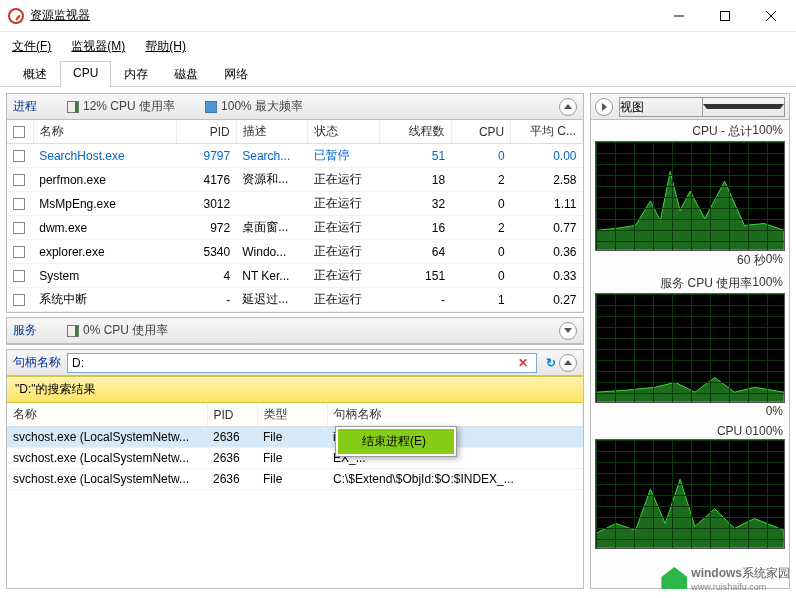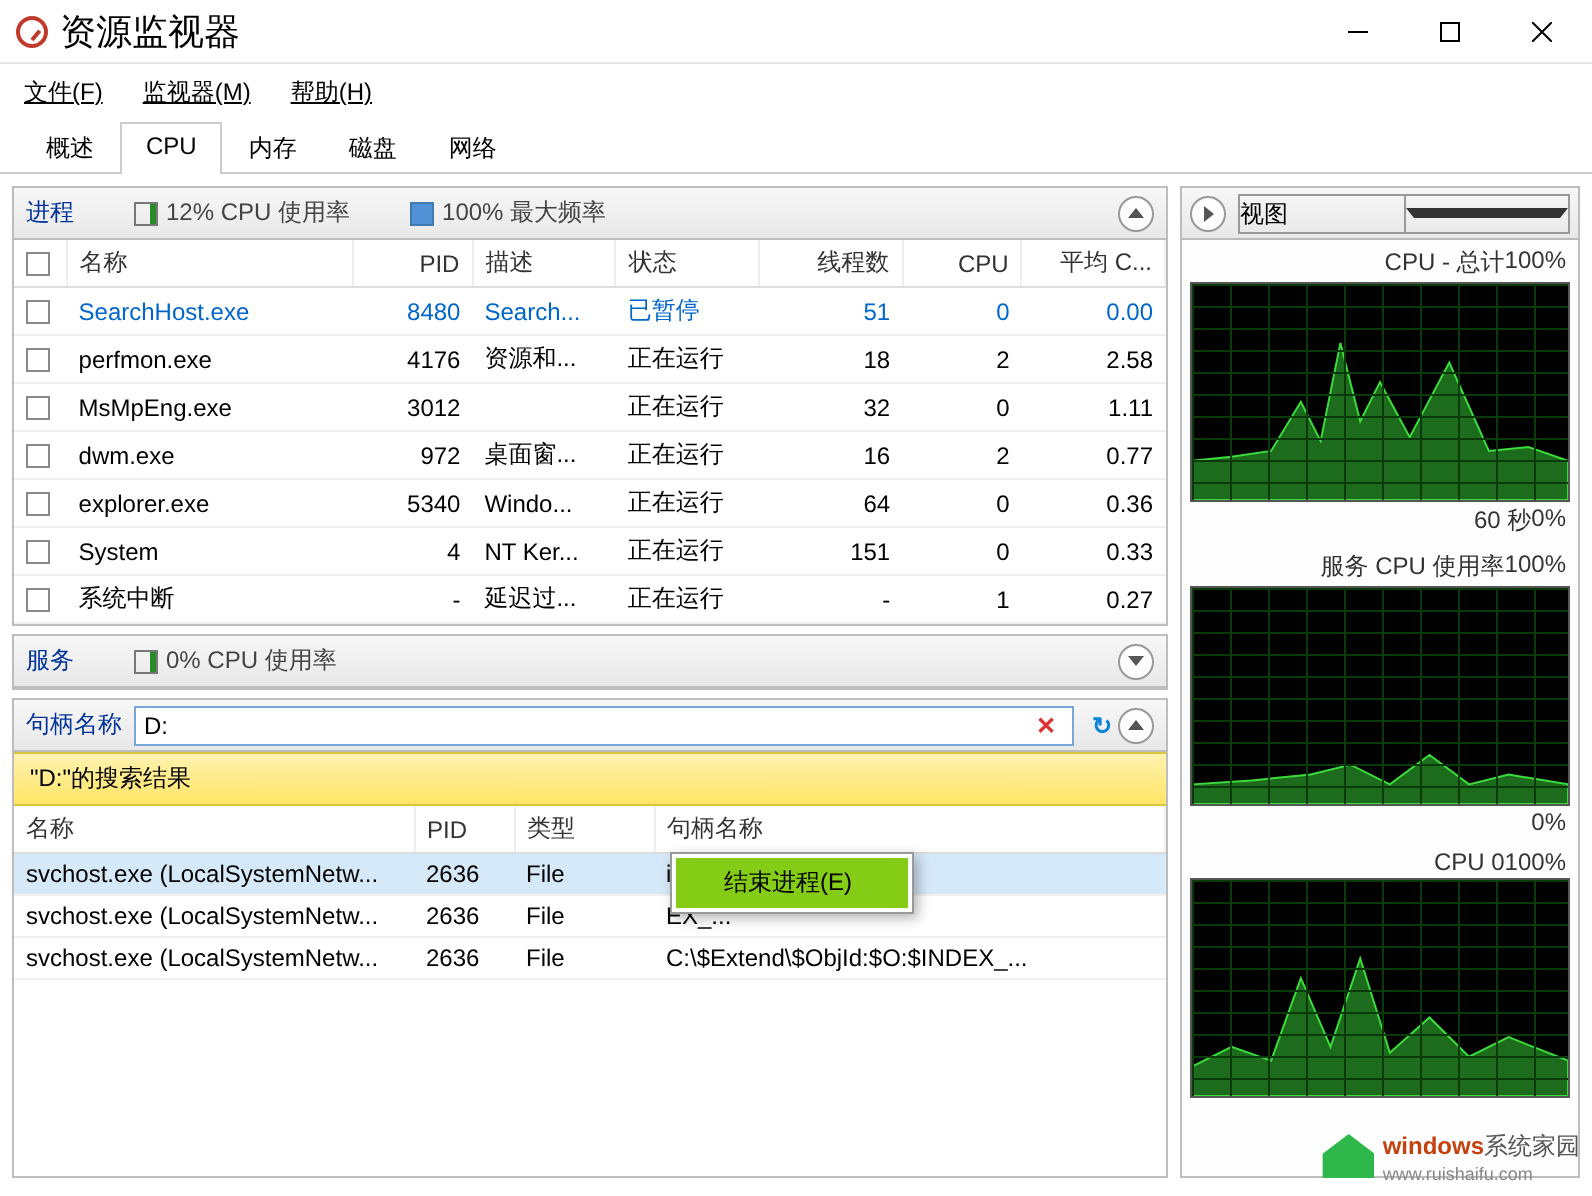--- a/index.html
+++ b/index.html
@@ -1,20 +1,20 @@
 <!DOCTYPE html>
 <html><head>
 <meta charset="utf-8">
 <style>
 * { margin:0; padding:0; box-sizing:border-box; font-family:"Segoe UI","Microsoft YaHei",sans-serif; font-size:12px; }
 body { width:796px; height:598px; background:#fff; overflow:hidden; position:relative; }
 .titlebar { height:32px; display:flex; align-items:center; padding:0 2px 0 8px; border-bottom:1px solid #e5e5e5; }
 .title-icon { width:16px; height:16px; border:2px solid #c0392b; border-radius:50%; position:relative; margin-right:6px; }
 .title-icon::after{ content:""; position:absolute; width:2px; height:6px; background:#c0392b; top:4px; left:5px; transform-origin:bottom; transform:rotate(40deg);}
-.title { flex:1; font-size:18px; }
+.title { flex:1; font-size:12px;text-decoration:underline; }
 .winbtns { display:flex; }
 .winbtn { width:46px; height:32px; display:flex; align-items:center; justify-content:center; color:#333; }
 .menubar { display:flex; padding:4px 8px; gap:12px; }
 .menuitem { padding:2px 4px;text-decoration:underline; }
 .tabs { display:flex; border-bottom:1px solid #ccc; padding-left:10px; }
 .tab { padding:4px 12px; border:1px solid transparent; border-bottom:none; margin-bottom:-1px; cursor:default; }
 .tab.active { border-color:#ccc; background:#fff; border-top:1px solid #ccc; }
 .main { display:flex; padding:6px; gap:6px; height:calc(100% - 90px); }
 .left { flex:1; display:flex; flex-direction:column; gap:4px; min-width:0; }
 .right { width:200px; border:1px solid #bdbdbd; background:#fefefe; overflow:hidden; }
@@ -49,21 +49,21 @@
 .viewsel span { flex:1; line-height:18px;}
 .viewsel .dd { width:18px; border-left:1px solid #999; display:flex;align-items:center;justify-content:center;}
 .dd-arrow{width:0;height:0;border-left:4px solid transparent;border-right:4px solid transparent;border-top:5px solid #333;}
 .chartbox { padding:2px 4px; }
 .chartlbl { display:flex; justify-content:flex-end; padding:1px 2px; font-size:11px; color:#333;}
 .chart { width:100%; height:110px; background:#000; border:1px solid #555; position:relative; overflow:hidden;}
 .grid{position:absolute;inset:0;background-image:linear-gradient(#0a3a0a 1px,transparent 1px),linear-gradient(90deg,#0a3a0a 1px,transparent 1px);background-size:19px 11px;}
 .watermark { position:absolute; right:6px; bottom:6px; display:flex; align-items:center; gap:4px; z-index:80; }
 .wm-house { width:26px; height:22px; background:#2eb84b; position:relative; clip-path:polygon(50% 0,100% 45%,100% 100%,0 100%,0 45%);} 
 .wm-text { font-size:14px; }
-.wm-text b { color:#c2410c;} .wm-text span{color:#555;}
+.wm-text b { color:#737373;} .wm-text span{color:#555;}
 </style>
 </head>
 <body>
 
 <div class="titlebar">
   <div class="title-icon"></div>
   <div class="title">资源监视器</div>
   <div class="winbtns">
     <div class="winbtn">
         <svg width="10" height="10">
@@ -135,21 +135,21 @@
           <th>状态</th>
           <th class="num">线程数</th>
           <th class="num">CPU</th>
           <th class="num">平均 C...</th>
         </tr>
           </thead>
         <tbody id="proc-body">
             <tr class="row-blue">
               <td><span class="checkbox"></span></td>
   <td>SearchHost.exe</td>
-  <td class="num">8480</td>
+  <td class="num">9797</td>
   <td>Search...</td>
   <td>已暂停</td>
   <td class="num">51</td>
   <td class="num">0</td>
   <td class="num">0.00</td>
             </tr>
             <tr>
               <td><span class="checkbox"></span></td>
   <td>perfmon.exe</td>
   <td class="num">4176</td>

